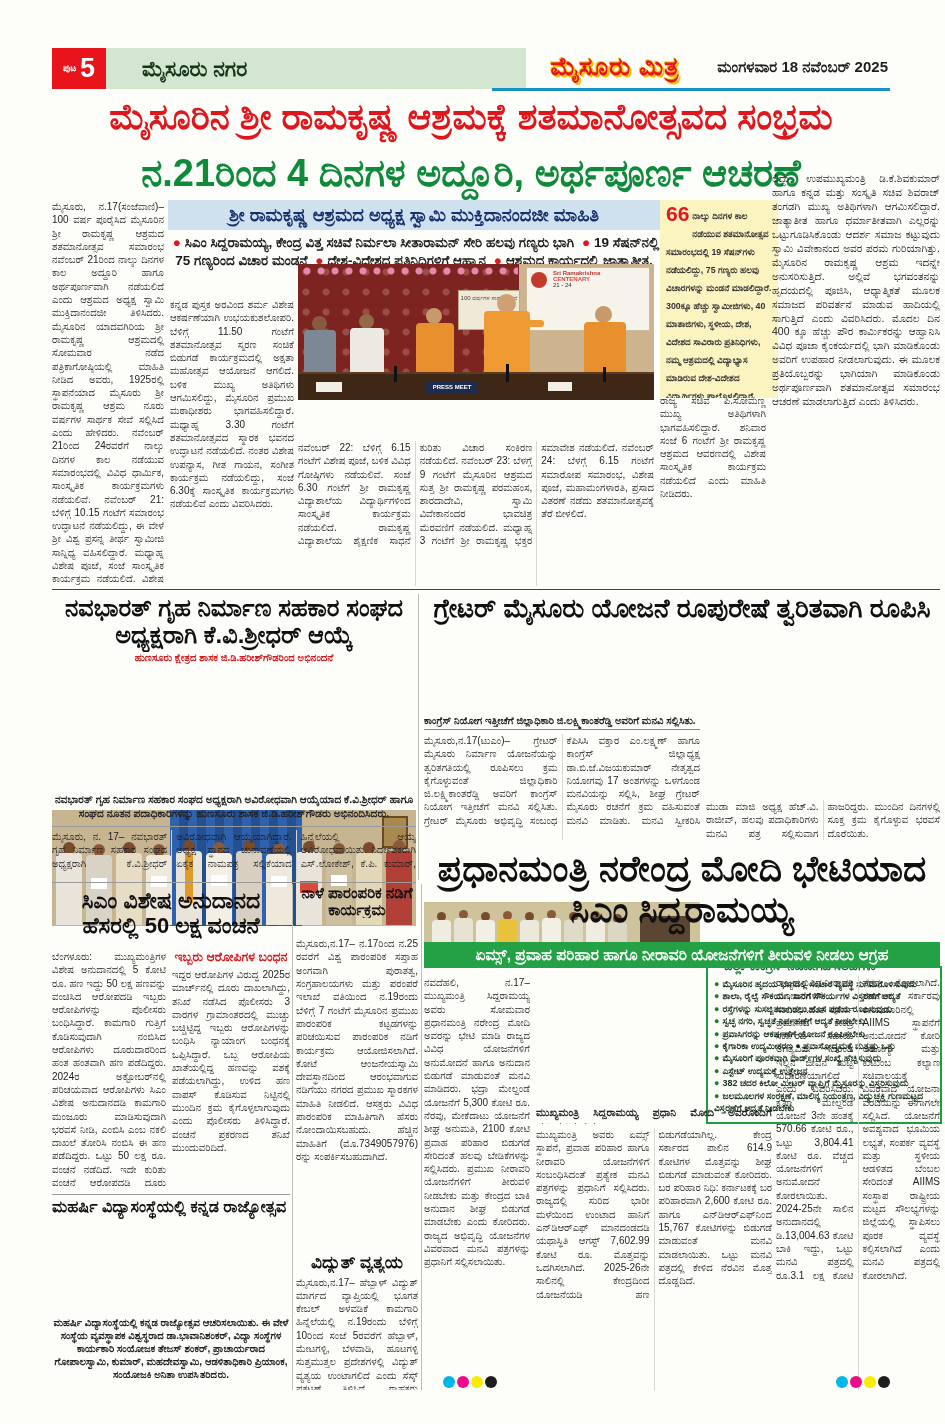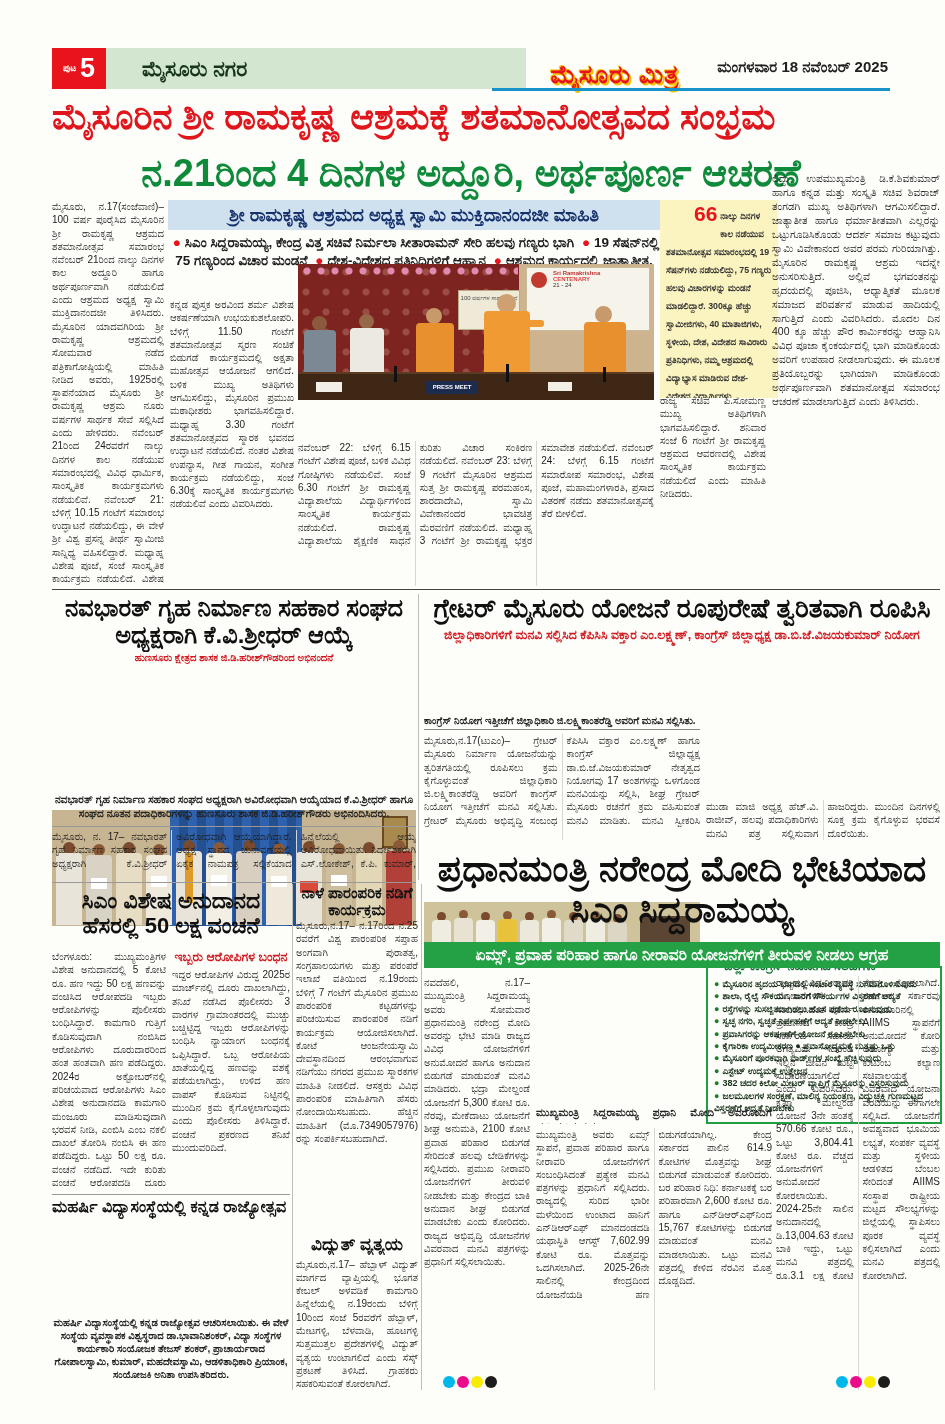--- a/index.html
+++ b/index.html
@@ -17,29 +17,29 @@
   .pagebox .lbl{font-size:9px;font-weight:bold;}
   .pagebox .num{font-size:27px;font-weight:bold;line-height:1;}
   .section-strip{background:#d3e6cf;color:#17351a;font-weight:bold;font-size:21px;
                  display:flex;align-items:center;padding-left:36px;}
   .masthead{color:#e8131b;font-weight:bold;font-size:25px;text-align:center;letter-spacing:1px;
             text-shadow:2px 2px 0 #f3c402,-1px -1px 0 #f3c402;}
   .dateline{font-size:15px;font-weight:bold;text-align:right;color:#202020;}
   .blue-rule{background:#1793c9;height:3px;}
 
   
-  .h-red{color:#e0161c;font-weight:bold;font-size:36px;line-height:1.15;overflow:hidden;}
+  .h-red{color:#e0161c;font-weight:bold;font-size:36px;text-align:center;line-height:1.15;overflow:hidden;}
   .h-green{color:#0f8a3a;font-weight:bold;font-size:38px;text-align:center;line-height:1.15;overflow:hidden;}
   .kicker{background:#cfe0ef;color:#15306b;font-weight:bold;font-size:18px;text-align:center;
           line-height:30px;overflow:hidden;}
   .deck{font-size:13.5px;font-weight:bold;color:#1a1a1a;text-align:center;line-height:1.35;overflow:hidden;}
   .deck .dot{color:#e8131b;margin:0 4px;}
   .caption{font-weight:bold;font-size:10.5px;line-height:1.3;text-align:justify;color:#222;overflow:hidden;}
   .quotebox{background:#fbf3c0;padding:5px 6px;overflow:hidden;}
-  .quotebox .qmark{color:#e8131b;font-weight:bold;font-size:21px;float:left;line-height:.9;margin-right:3px;margin-left:28px;}
+  .quotebox .qmark{color:#e8131b;font-weight:bold;font-size:21px;float:left;line-height:.9;margin-right:3px;}
   .quotebox .qtext{font-size:8.8px;font-weight:bold;line-height:1.3;text-align:justify;color:#333;}
 
   
   .h2k{font-weight:bold;color:#101010;text-align:center;line-height:1.14;overflow:hidden;}
   .sub-red{color:#d21a20;font-weight:bold;text-align:center;overflow:hidden;}
   .photo{position:relative;overflow:hidden;background:#cbbb97;}
   .greenbox{border:2px solid #1e9e40;position:relative;padding:10px 6px 4px 6px;overflow:hidden;}
   .greenbox .gb-title{position:absolute;top:-9px;left:10px;background:#fff;padding:0 6px;
       color:#0b6b2d;font-weight:bold;font-size:12.5px;white-space:nowrap;}
   .greenbox ul{margin:0;padding:0;list-style:none;}
@@ -58,21 +58,21 @@
 
 <div class="page">
 
   <div class="abs pagebox" style="left:52px;top:48px;width:54px;height:41px;">
     <span class="lbl">ಪುಟ</span>
     <span class="num">5</span>
   </div>
   <div class="abs section-strip" style="left:106px;top:48px;width:384px;height:41px;">
     <span>ಮೈಸೂರು ನಗರ</span>
   </div>
-  <div class="abs masthead" style="left:500px;top:60px;width:230px;">
+  <div class="abs masthead" style="left:500px;top:52px;width:230px;">
     <span>ಮೈಸೂರು ಮಿತ್ರ</span>
   </div>
   <div class="abs dateline" style="left:620px;top:58px;width:268px;">
     <span>ಮಂಗಳವಾರ 18 ನವೆಂಬರ್ 2025</span>
   </div>
   <div class="abs blue-rule" style="left:492px;top:88px;width:398px;"></div>
 
   <div class="abs h-red" style="left:52px;top:96px;width:838px;height:48px;">
     <span>ಮೈಸೂರಿನ ಶ್ರೀ ರಾಮಕೃಷ್ಣ ಆಶ್ರಮಕ್ಕೆ ಶತಮಾನೋತ್ಸವದ ಸಂಭ್ರಮ</span>
   </div>
@@ -230,23 +230,20 @@
   <div class="abs caption" style="left:52px;top:793px;width:364px;height:30px;text-align:center;">
     <span>ನವಭಾರತ್ ಗೃಹ ನಿರ್ಮಾಣ ಸಹಕಾರ ಸಂಘದ ಅಧ್ಯಕ್ಷರಾಗಿ ಅವಿರೋಧವಾಗಿ ಆಯ್ಕೆಯಾದ ಕೆ.ವಿ.ಶ್ರೀಧರ್ ಹಾಗೂ ಸಂಘದ ನೂತನ ಪದಾಧಿಕಾರಿಗಳನ್ನು ಹುಣಸೂರು ಶಾಸಕ ಜಿ.ಡಿ.ಹರೀಶ್‌ಗೌಡರು ಅಭಿನಂದಿಸಿದರು.</span>
   </div>
   <div class="abs rule-h" style="left:52px;top:826px;width:364px;background:#999;"></div>
   <div class="abs bt cols3" style="left:52px;top:830px;width:364px;height:50px;">
     <span>ಮೈಸೂರು, ನ. 17– ನವಭಾರತ್ ಗೃಹ ನಿರ್ಮಾಣ ಸಹಕಾರ ಸಂಘದ ಅಧ್ಯಕ್ಷರಾಗಿ ಕೆ.ವಿ.ಶ್ರೀಧರ್ ಅವಿರೋಧವಾಗಿ ಆಯ್ಕೆಯಾಗಿದ್ದಾರೆ. ಅಧ್ಯಕ್ಷ ಸ್ಥಾನದ ಚುನಾವಣೆಯಲ್ಲಿ ಏಕೈಕ ನಾಮಪತ್ರ ಸಲ್ಲಿಕೆಯಾದ ಹಿನ್ನೆಲೆಯಲ್ಲಿ ಆಯ್ಕೆ ಅವಿರೋಧವಾಯಿತು. ನಿರ್ದೇಶಕರಾಗಿ ಎಸ್.ಲೋಕೇಶ್, ಕೆ.ಪಿ. ಕುಮಾರ್, ಮಹದೇವ, ಶಿವಣ್ಣ, ಎಂ.ಎಸ್. ಬಸವರಾಜು, ದಿನೇಶ್, ನಾಗರಾಜು, ಗೌರಮ್ಮ ಆಯ್ಕೆಯಾದರು. ಈ ಸಂದರ್ಭದಲ್ಲಿ ಹುಣಸೂರು ಶಾಸಕ ಜಿ.ಡಿ.ಹರೀಶ್‌ಗೌಡ ನೂತನ ಅಧ್ಯಕ್ಷರು ಹಾಗೂ ಪದಾಧಿಕಾರಿಗಳನ್ನು ಅಭಿನಂದಿಸಿ ಶುಭ ಹಾರೈಸಿದರು.</span>
   </div>
 
   <div class="abs h2k" style="left:424px;top:594px;width:516px;height:32px;font-size:26px;">
     <span>ಗ್ರೇಟರ್ ಮೈಸೂರು ಯೋಜನೆ ರೂಪುರೇಷೆ ತ್ವರಿತವಾಗಿ ರೂಪಿಸಿ</span>
-  </div>
-  <div class="abs sub-red" style="left:424px;top:628px;width:516px;height:18px;font-size:12.5px;">
-    <span>ಜಿಲ್ಲಾಧಿಕಾರಿಗಳಿಗೆ ಮನವಿ ಸಲ್ಲಿಸಿದ ಕೆಪಿಸಿಸಿ ವಕ್ತಾರ ಎಂ.ಲಕ್ಷ್ಮಣ್, ಕಾಂಗ್ರೆಸ್ ಜಿಲ್ಲಾಧ್ಯಕ್ಷ ಡಾ.ಬಿ.ಜೆ.ವಿಜಯಕುಮಾರ್ ನಿಯೋಗ</span>
   </div>
   <div class="abs photo" style="left:424px;top:650px;width:276px;height:62px;background:#cfc39b;">
     <div class="abs" style="right:10px;top:14px;width:50px;height:30px;background:#5a4632;"></div>
     <div class="fig" style="left:8px;top:10px;">
         <i class="hd" style="left:5px;top:0;width:9px;height:9px;background:#7a4a2c;"></i>
         <i class="bd" style="left:0;top:8px;width:19px;height:44px;background:#efece2;"></i>
       </div>
     <div class="fig" style="left:30px;top:8px;">
         <i class="hd" style="left:5px;top:0;width:9px;height:9px;background:#8a5a38;"></i>
         <i class="bd" style="left:0;top:8px;width:19px;height:46px;background:#e7e2d2;"></i>
@@ -329,21 +326,21 @@
   <div class="abs caption" style="left:52px;top:1316px;width:238px;height:62px;text-align:center;font-size:10px;">
     <span>ಮಹರ್ಷಿ ವಿದ್ಯಾಸಂಸ್ಥೆಯಲ್ಲಿ ಕನ್ನಡ ರಾಜ್ಯೋತ್ಸವ ಆಚರಿಸಲಾಯಿತು. ಈ ವೇಳೆ ಸಂಸ್ಥೆಯ ವ್ಯವಸ್ಥಾಪಕ ವಿಶ್ವಸ್ಥರಾದ ಡಾ.ಭಾವಾನಿಶಂಕರ್, ವಿದ್ಯಾ ಸಂಸ್ಥೆಗಳ ಕಾರ್ಯಕಾರಿ ಸಂಯೋಜಕ ತೇಜಸ್ ಶಂಕರ್, ಪ್ರಾಚಾರ್ಯರಾದ ಗೋಪಾಲಸ್ವಾಮಿ, ಕುಮಾರ್, ಮಹದೇವಸ್ವಾಮಿ, ಆಡಳಿತಾಧಿಕಾರಿ ಪ್ರಿಯಾಂಕ, ಸಂಯೋಜಕಿ ಅನಿತಾ ಉಪಸ್ಥಿತರಿದ್ದರು.</span>
   </div>
 
   <div class="abs vline" style="left:292px;top:884px;height:506px;"></div>
   <div class="abs vline" style="left:421px;top:884px;height:506px;"></div>
   <div class="abs" style="left:296px;top:884px;width:122px;height:506px;overflow:hidden;">
     <div class="h2k" style="font-size:15px;">
       <span>ನಾಳೆ ಪಾರಂಪರಿಕ ನಡಿಗೆ ಕಾರ್ಯಕ್ರಮ</span>
     </div>
-    <div class="bt" style="height:300px;margin-top:1px;">
+    <div class="bt" style="height:300px;margin-top:19px;">
       <span>ಮೈಸೂರು,ನ.17– ನ.17ರಿಂದ ನ.25 ರವರೆಗೆ ವಿಶ್ವ ಪಾರಂಪರಿಕ ಸಪ್ತಾಹ ಅಂಗವಾಗಿ ಪುರಾತತ್ವ, ಸಂಗ್ರಹಾಲಯಗಳು ಮತ್ತು ಪರಂಪರೆ ಇಲಾಖೆ ವತಿಯಿಂದ ನ.19ರಂದು ಬೆಳಿಗ್ಗೆ 7 ಗಂಟೆಗೆ ಮೈಸೂರಿನ ಪ್ರಮುಖ ಪಾರಂಪರಿಕ ಕಟ್ಟಡಗಳನ್ನು ಪರಿಚಯಿಸುವ ಪಾರಂಪರಿಕ ನಡಿಗೆ ಕಾರ್ಯಕ್ರಮ ಆಯೋಜಿಸಲಾಗಿದೆ. ಕೋಟೆ ಆಂಜನೇಯಸ್ವಾಮಿ ದೇವಸ್ಥಾನದಿಂದ ಆರಂಭವಾಗುವ ನಡಿಗೆಯು ನಗರದ ಪ್ರಮುಖ ಸ್ಮಾರಕಗಳ ಮಾಹಿತಿ ನೀಡಲಿದೆ. ಆಸಕ್ತರು ವಿವಿಧ ಪಾರಂಪರಿಕ ಮಾಹಿತಿಗಾಗಿ ಹೆಸರು ನೋಂದಾಯಿಸಬಹುದು. ಹೆಚ್ಚಿನ ಮಾಹಿತಿಗೆ (ಮೊ.7349057976) ರನ್ನು ಸಂಪರ್ಕಿಸಬಹುದಾಗಿದೆ.</span>
     </div>
     <div class="h2k" style="font-size:17px;margin-top:16px;">
       <span>ವಿದ್ಯುತ್ ವ್ಯತ್ಯಯ</span>
     </div>
     <div class="bt" style="height:160px;margin-top:3px;">
       <span>ಮೈಸೂರು,ನ.17– ಹೆಬ್ಬಾಳ್ ವಿದ್ಯುತ್ ಮಾರ್ಗದ ವ್ಯಾಪ್ತಿಯಲ್ಲಿ ಭೂಗತ ಕೇಬಲ್ ಅಳವಡಿಕೆ ಕಾಮಗಾರಿ ಹಿನ್ನೆಲೆಯಲ್ಲಿ ನ.19ರಂದು ಬೆಳಿಗ್ಗೆ 10ರಿಂದ ಸಂಜೆ 5ರವರೆಗೆ ಹೆಬ್ಬಾಳ್, ಮೇಟಗಳ್ಳಿ, ಬೆಳವಾಡಿ, ಹೂಟಗಳ್ಳಿ ಸುತ್ತಮುತ್ತಲ ಪ್ರದೇಶಗಳಲ್ಲಿ ವಿದ್ಯುತ್ ವ್ಯತ್ಯಯ ಉಂಟಾಗಲಿದೆ ಎಂದು ಸೆಸ್ಕ್ ಪ್ರಕಟಣೆ ತಿಳಿಸಿದೆ. ಗ್ರಾಹಕರು ಸಹಕರಿಸುವಂತೆ ಕೋರಲಾಗಿದೆ.</span>
     </div>
   </div>
 

